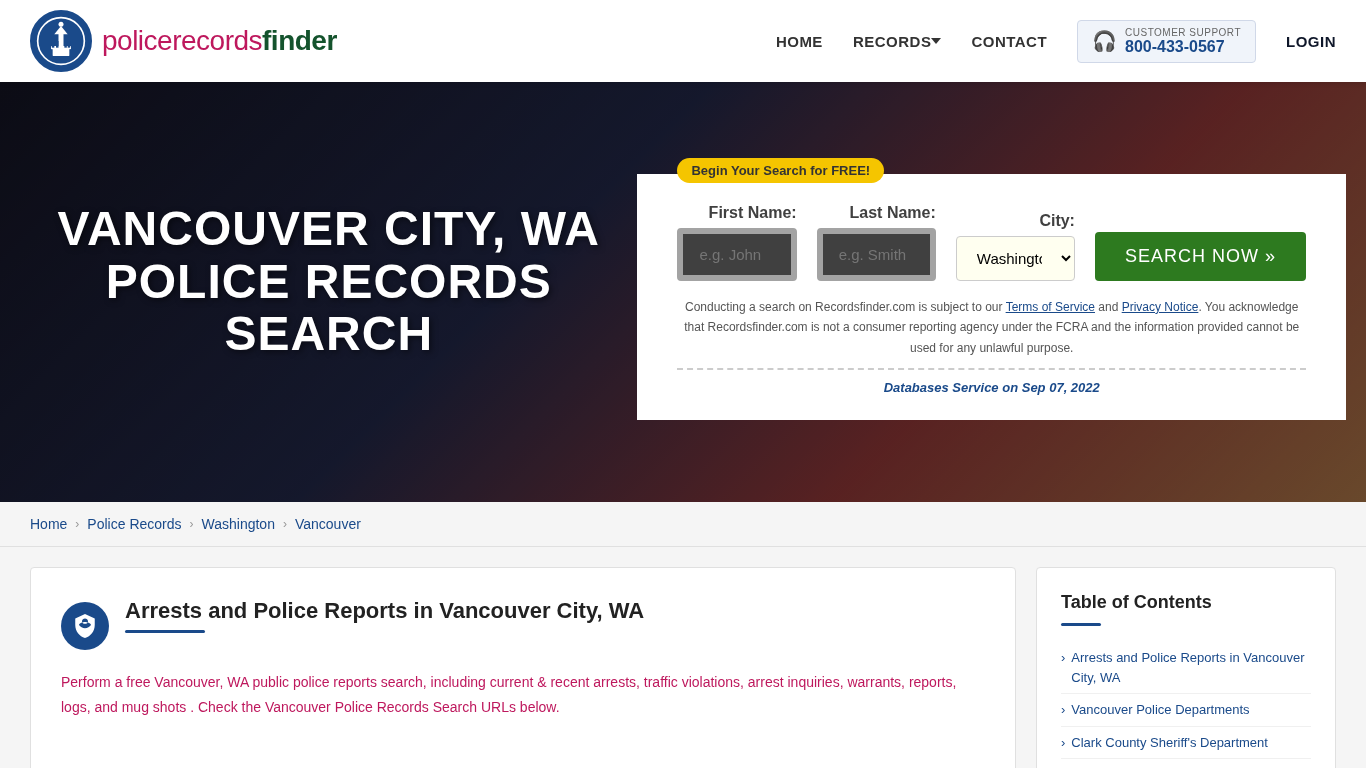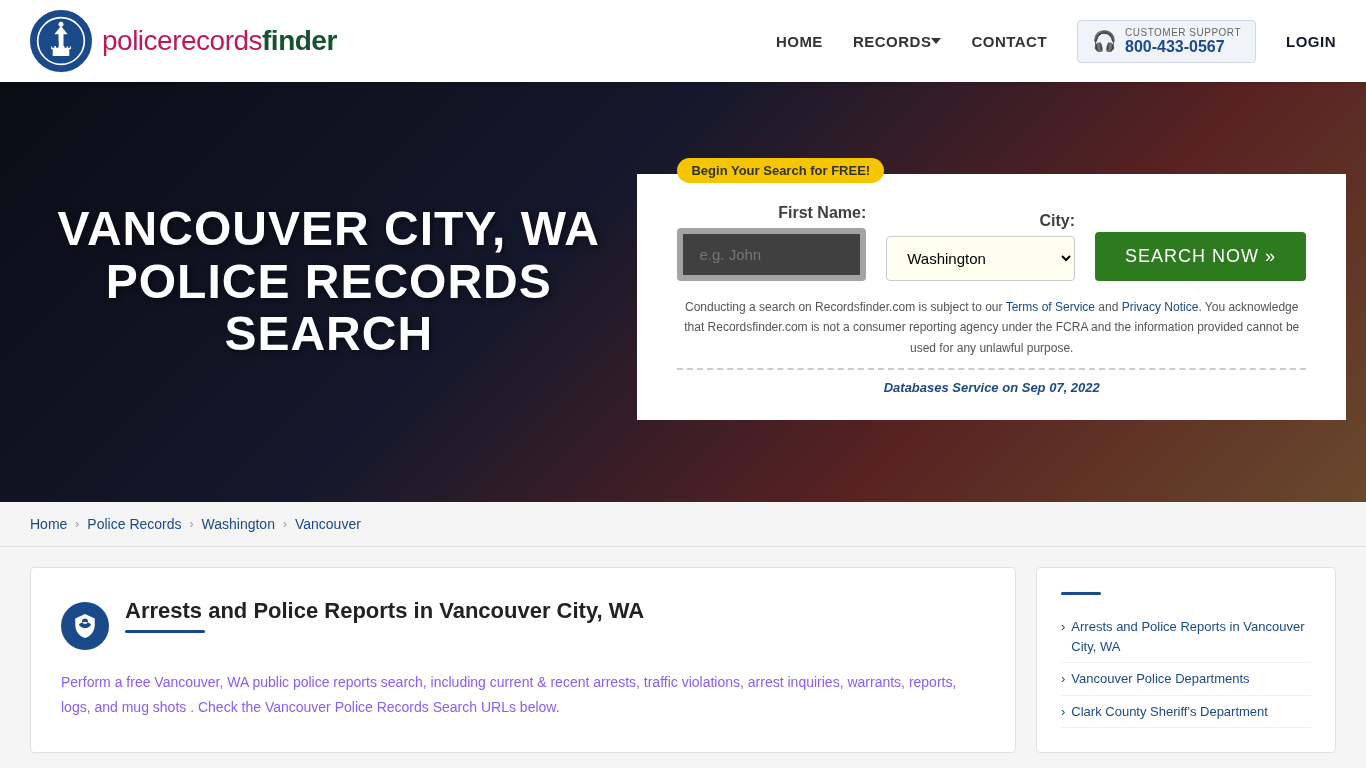--- a/index.html
+++ b/index.html
@@ -204,20 +204,21 @@
     }
     .disclaimer {
       font-size: 12px;
       color: #555;
       text-align: center;
       line-height: 1.7;
       margin-bottom: 10px;
     }
     .disclaimer a {
       color: #1a4a8a;
+      text-decoration: underline;
     }
     .db-updated {
       text-align: center;
       font-size: 13px;
       color: #4a9a4a;
       font-style: italic;
       border-top: 2px dashed #ccc;
       padding-top: 10px;
     }
     .db-updated span {
@@ -298,21 +299,21 @@
       margin-bottom: 6px;
     }
     .article-title-underline {
       width: 80px;
       height: 3px;
       background: #1a4a8a;
       border-radius: 2px;
     }
     .article-body {
       font-size: 14px;
-      color: #8b5cf6;
+      color: #be185d;
       line-height: 1.8;
     }
 
     
     .toc-title {
       font-size: 18px;
       font-weight: 700;
       color: #222;
       margin-bottom: 10px;
     }
@@ -389,20 +390,24 @@
 <section class="hero">
   <h1 class="hero-title">VANCOUVER CITY, WA POLICE RECORDS SEARCH</h1>
 
   <div class="search-container">
     <div class="free-badge">Begin Your Search for FREE!</div>
 
     <div class="search-fields">
       <div class="field-group">
         <label class="field-label">First Name:</label>
         <input class="field-input" type="text" placeholder="e.g. John" style="">
+      </div>
+      <div class="field-group">
+        <label class="field-label">Last Name:</label>
+        <input class="field-input" type="text" placeholder="e.g. Smith" style="">
       </div>
       <div class="field-group">
         <label class="field-label">City:</label>
         <select class="state-select">
           <option>Washington</option>
         </select>
       </div>
       <button class="search-btn">SEARCH NOW »</button>
     </div>
 
@@ -436,20 +441,21 @@
       </div>
       <div class="article-title-wrap">
         <h2 class="article-title">Arrests and Police Reports in Vancouver City, WA</h2>
         <div class="article-title-underline"></div>
       </div>
     </div>
     <p class="article-body">Perform a free Vancouver, WA public police reports search, including current &amp; recent arrests, traffic violations, arrest inquiries, warrants, reports, logs, and mug shots . Check the Vancouver Police Records Search URLs below.</p>
   </main>
 
   <aside class="sidebar">
+    <h3 class="toc-title">Table of Contents</h3>
     <div class="toc-underline"></div>
     <div>
     <div class="toc-item">
         <span class="toc-arrow">›</span>
         <a class="toc-link">Arrests and Police Reports in Vancouver City, WA</a>
       </div>
         <div class="toc-item">
         <span class="toc-arrow">›</span>
         <a class="toc-link">Vancouver Police Departments</a>
       </div>

